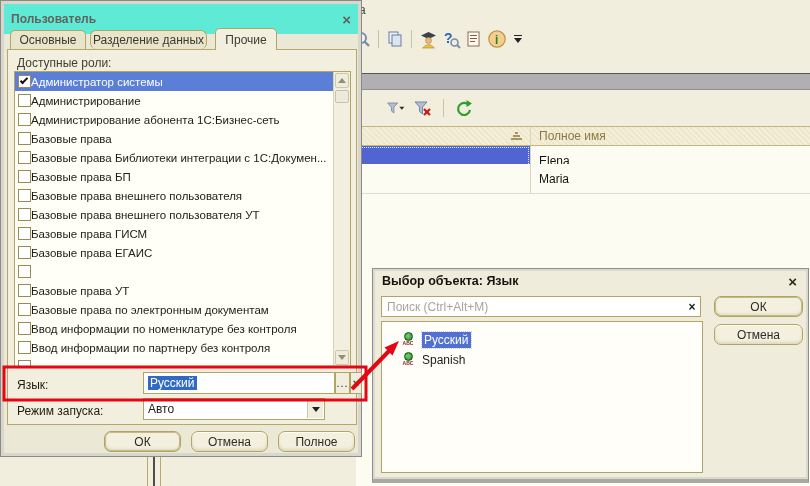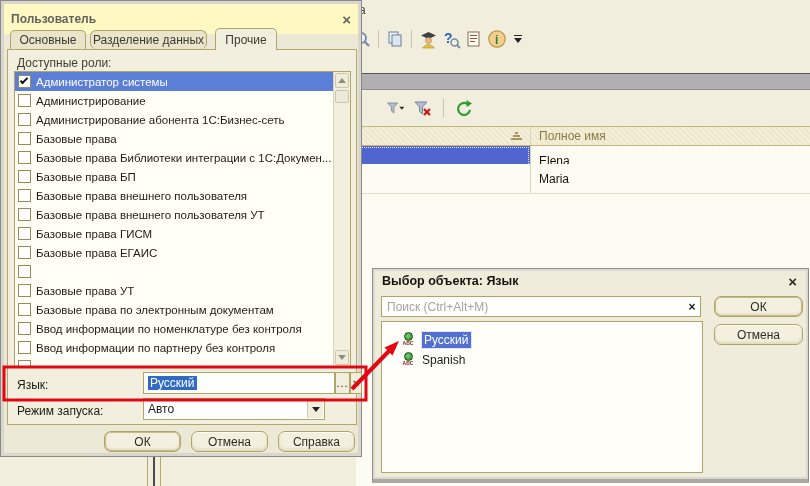--- a/index.html
+++ b/index.html
@@ -49,39 +49,39 @@
   .vline { top:457px; bottom:0; width:1px; }
   #vline1 { left:147px; background:#b6aa70; }
   #vline2 { left:153px; width:2px; background:#4c4c4c; }
   #vline3 { left:160px; background:#b6aa70; }
 
   
   #user-dialog { left:0; top:0; width:362px; height:457px;
     background:#ece8d6; border:1px solid #8b8b85;
     box-shadow:inset 0 0 0 3px #d9d6cd; z-index:10; }
   #user-dialog .titlebar { position:absolute; left:3px; top:3px; right:3px; height:30px;
-    background:#fef9c3; display:flex; align-items:center; padding:4px 7px;
+    background:#5eead4; display:flex; align-items:center; padding:4px 7px;
     font-weight:bold; color:#63635d; }
   .close-x { margin-left:auto; font-weight:bold; font-size:15px; line-height:13px; color:#63635d; cursor:default; }
   #select-dialog .close-x { color:#2c2c24; }
 
   .tab { position:absolute; border:1px solid #b3a469; border-bottom:none;
     border-radius:5px 5px 0 0; background:#eae4cb; color:#3c3c32;
     display:flex; align-items:center; justify-content:center; z-index:2; }
   #tab-main     { left:9px;   top:29px; width:76px;  height:19px; }
   #tab-split    { left:89px;  top:29px; width:117px; height:19px;border-radius:6px; }
   #tab-other    { left:214px; top:27px; width:62px;  height:22px; background:#f2efdf; z-index:3; }
 
   #group-box { left:6px; top:48px; width:350px; height:376px; border:1px solid #b4a76c; background:#f2efdf; z-index:1; }
 
   #roles-label { left:16px; top:55px; color:#3f3f33; z-index:2; }
 
   #roles-list { left:13px; top:70px; width:337px; height:296px; background:#fffef7;
     border:1px solid #b0a467; overflow:hidden; z-index:2; }
-  .role-item { height:19px; display:flex; align-items:center; gap:5px; padding-left:3px;
+  .role-item { height:19px; display:flex; align-items:center; padding-left:3px;
     margin-right:14px; white-space:nowrap; overflow:hidden; font-size:11.5px; }
   .role-item.sel { background:#5b7ed7; color:#fff; }
   .cb { flex:0 0 13px; width:13px; height:13px; background:#fff; border:1px solid #978c58; }
   .tick { display:block; width:8px; height:4px; border-left:2px solid #101010; border-bottom:2px solid #101010; transform:rotate(-45deg); margin:2px 0 0 1px; }
 
   .sb { position:absolute; right:0; top:0; bottom:0; width:17px; background:#f2efdf; border-left:1px solid #d8d2b6; }
   .sb-btn { position:absolute; left:1px; right:1px; height:15px; background:#efecd9; border:1px solid #cdc7ab; border-radius:2px;
     display:flex; align-items:center; justify-content:center; }
   .sb-up { top:1px; } .sb-down { bottom:1px; }
   .sb-thumb { position:absolute; left:1px; right:1px; top:18px; height:13px; background:#edeadb; border:1px solid #c9c4a9; border-radius:2px; }
@@ -353,21 +353,21 @@
   <div class="abs" id="launch-label">Режим запуска:</div>
   <div class="abs" id="launch-combo">
     <span>Авто</span>
     <span class="combo-btn">
         <span class="tri-down-sm"></span>
       </span>
   </div>
 
   <div class="abs btn-1c" id="btn-ok">ОК</div>
   <div class="abs btn-1c" id="btn-cancel">Отмена</div>
-  <div class="abs btn-1c" id="btn-help">Справка</div>
+  <div class="abs btn-1c" id="btn-help">Полное</div>
 </div>
 
 <div class="abs" id="select-dialog">
   <div class="titlebar2">
     <span>Выбор объекта: Язык</span>
     <span class="close-x">×</span>
   </div>
 
   <input id="search-input" type="text" placeholder="Поиск (Ctrl+Alt+M)" style="">
   <span id="search-clear">×</span>

